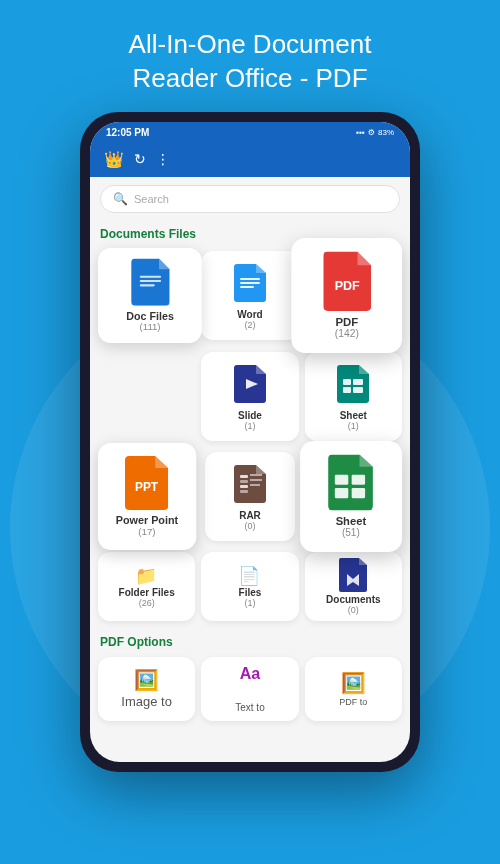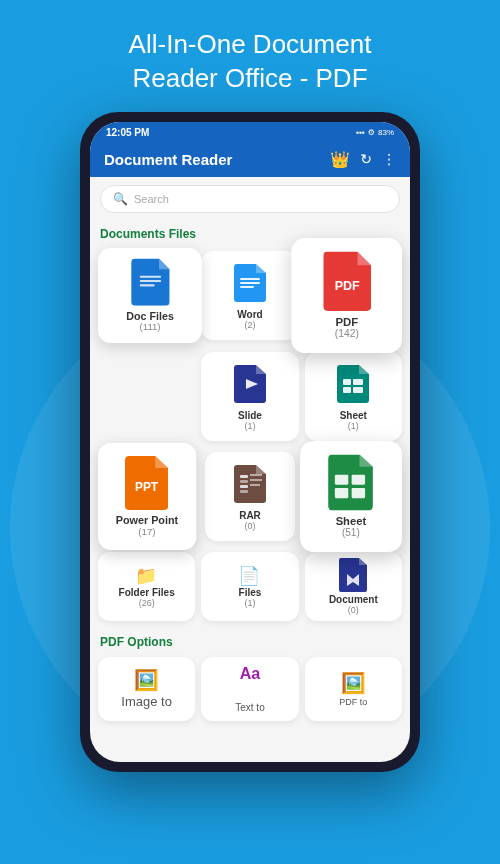--- a/index.html
+++ b/index.html
@@ -229,21 +229,20 @@
       <div class="status-bar">
         <span class="status-time">12:05 PM</span>
         <div class="status-icons">
           <span>▪▪▪</span>
           <span>⚙</span>
           <span>83%</span>
         </div>
       </div>
 
       <div class="app-header">
-        <span class="app-header-title">Document Reader</span>
         <div class="header-icons">
           <span class="crown-icon">👑</span>
           <span class="header-icon-btn">↻</span>
           <span class="header-icon-btn">⋮</span>
         </div>
       </div>
 
       <div class="search-bar">
         <span class="search-icon-inner">🔍</span>
         <span class="search-text">Search</span>
@@ -388,21 +387,21 @@
             <span class="doc-count">(1)</span>
           </div>
           <div class="doc-card" style="min-height: 55px; padding: 6px;">
             <div class="file-shape" style="width:28px; height:34px; margin-bottom:2px;">
               <svg width="28" height="34" viewBox="0 0 28 34">
                 <path d="M0 2 Q0 0 2 0 L20 0 L28 7 L28 32 Q28 34 26 34 L2 34 Q0 34 0 32 Z" fill="#283593"></path>
                 <path d="M20 0 L20 7 L28 7 Z" fill="rgba(255,255,255,0.3)"></path>
                 <polygon points="8,16 14,21 20,16 20,28 14,24 8,28" fill="white" opacity="0.85"></polygon>
               </svg>
             </div>
-            <span class="doc-label">Document</span>
+            <span class="doc-label">Documents</span>
             <span class="doc-count">(0)</span>
           </div>
         </div>
 
         <div class="section-title">PDF Options</div>
         <div class="pdf-options-row">
           <div class="pdf-opt-card">
             <span class="pdf-opt-icon">🖼️</span>
             <span style="font-size:13px; color:#555;">Image to</span>
           </div>

